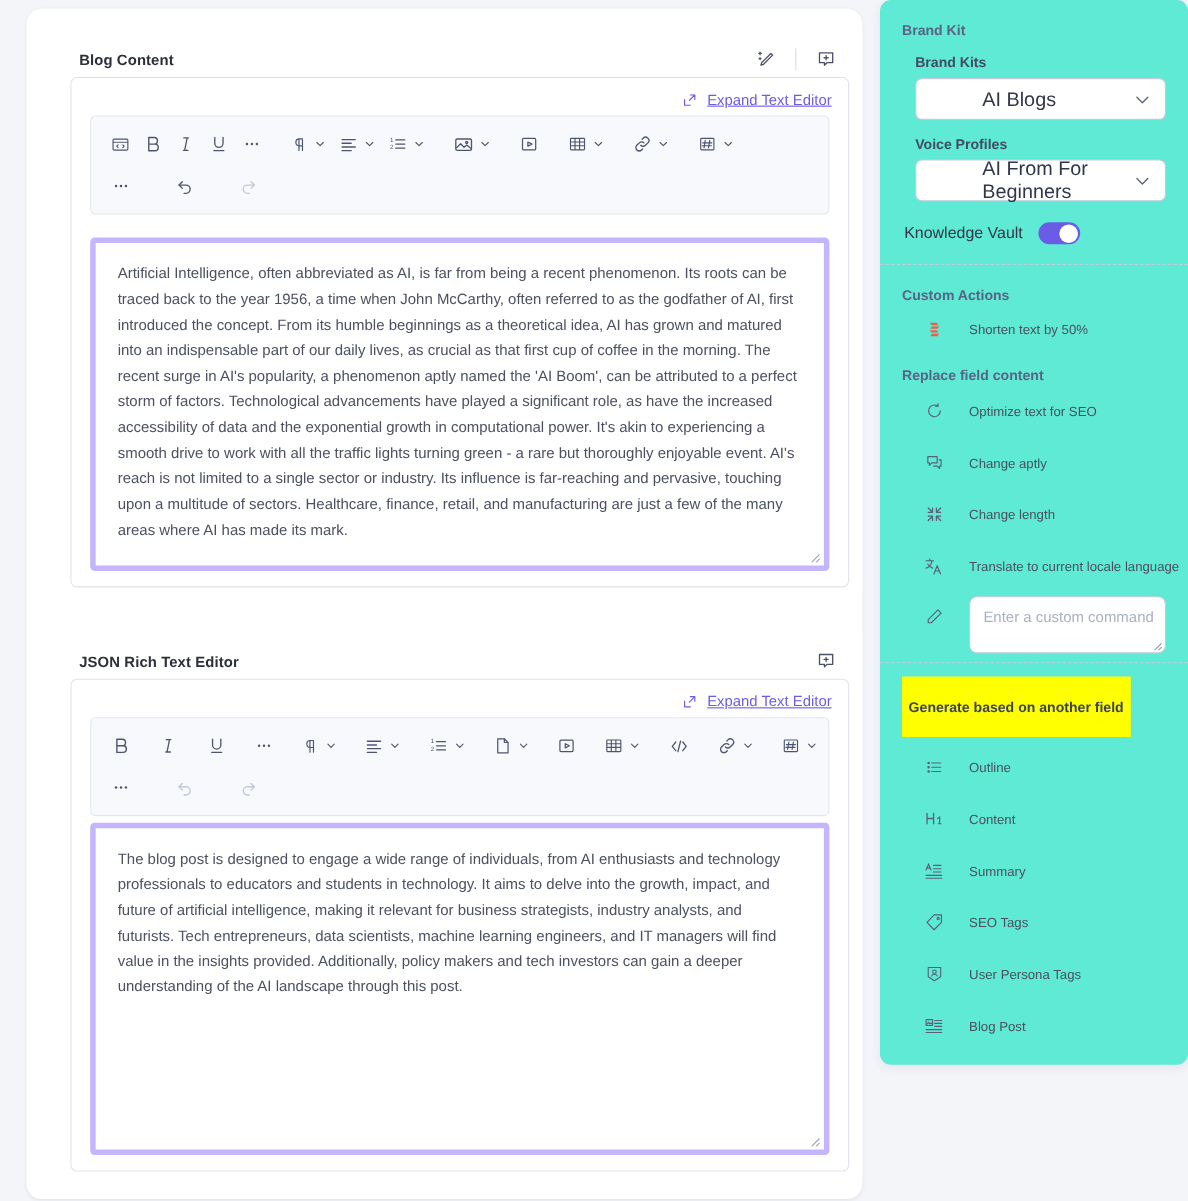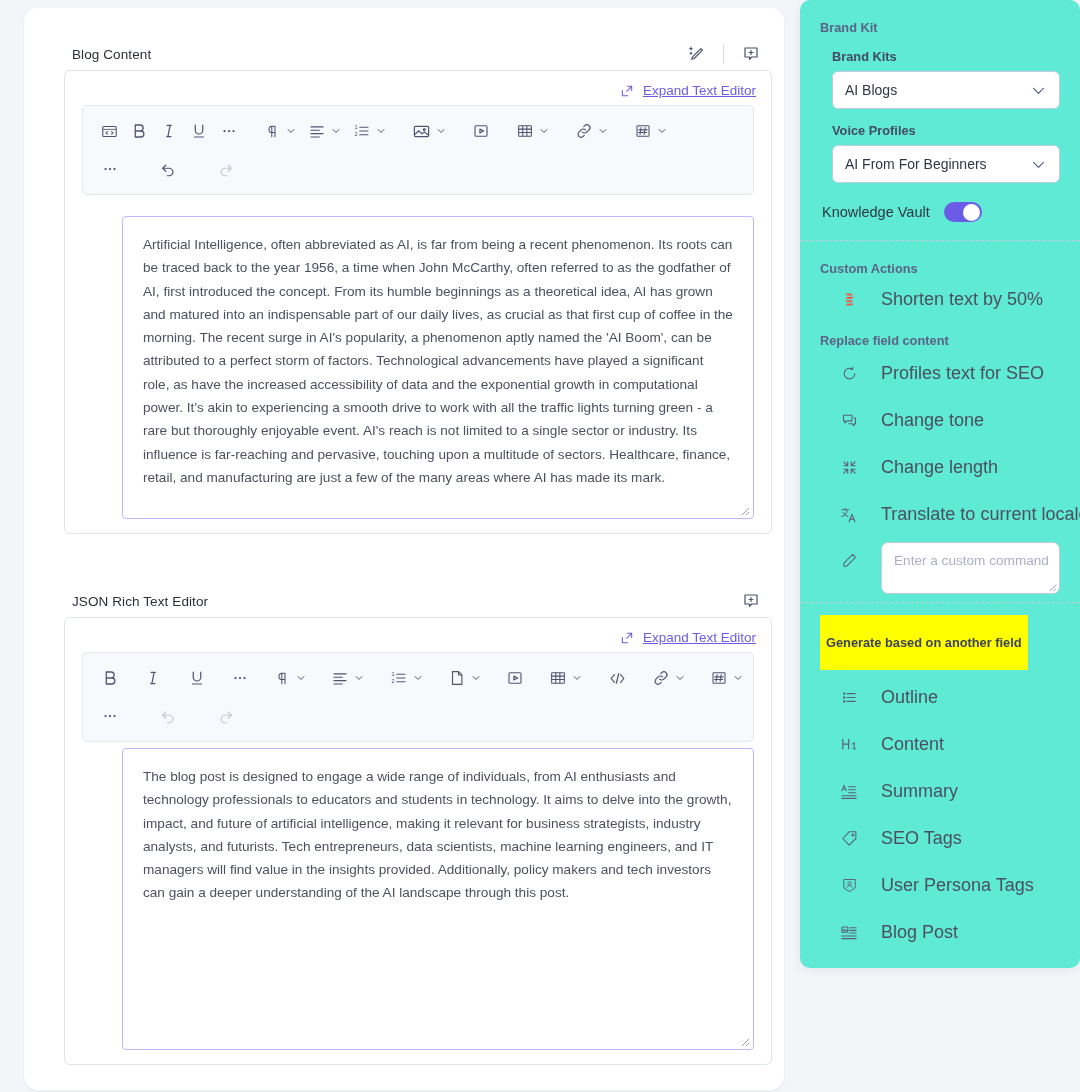--- a/index.html
+++ b/index.html
@@ -44,21 +44,21 @@
 
   .field-header {
     position: relative;
     height: 48px;
     display: flex;
     align-items: center;
     padding: 0 18px 0 20px;
   }
   .field-title {
     font-size: 13.5px;
-    font-weight: normal;
+    font-weight: bold;
     color: #2b2f3a;
     letter-spacing: .1px;
   }
   .header-tools {
     margin-left: auto;
     display: flex;
     align-items: center;
     gap: 2px;
   }
   .tool-btn {
@@ -127,26 +127,25 @@
   .tb-item .caret { margin-left: 5px; display: flex; }
   .tb-gap { width: 14px; }
 
   
   .rte-content {
     position: absolute;
     left: 17px;
     right: 17px;
     top: 145px;
     bottom: 14px;
-    border: 1px solid #c4b5fd;
+    border: 5px solid #c4b5fd;
     border-radius: 4px;
     padding: 16px 20px;
     overflow: hidden;
     background: #fff;
-    margin-left: 40px;
   }
   .field-card-2 .rte-content { top: 130px; }
 
   .rte-text {
     font-size: 13.6px;
     line-height: 23.3px;
     color: #4b5160;
     text-align: left;
   }
   .resize-grip {
@@ -189,23 +188,24 @@
     height: 38px;
     border: 1px solid #c5cbdb;
     border-radius: 6px;
     display: flex;
     align-items: center;
     padding: 0 12px;
     cursor: pointer;
     background: #fff;
   }
   .select-value {
-    font-size: 14px;
+    font-size: 18px;
     color: #31364a;
     flex: 1;
+    margin-left: 48px;
   }
   .select-caret { color: #5c6480; display:flex; }
 
   .kv-row {
     display: flex;
     align-items: center;
     gap: 14px;
     margin: 19px 0 18px 2px;
   }
   .kv-label { font-size: 14.5px; color: #31364a; }
@@ -239,21 +239,21 @@
   .action-icon {
     width: 22px;
     display: flex;
     align-items: center;
     justify-content: center;
     color: #5a6078;
     flex: 0 0 22px;
   }
   .action-label {
     margin-left: 21px;
-    font-size: 18px;
+    font-size: 12px;
     color: #4a5060;
     white-space: nowrap;
   }
 
   .group-label {
     font-size: 12.8px;
     font-weight: bold;
     color: #5a6385;
     padding: 10px 0 2px 0;
   }
@@ -741,31 +741,31 @@
 
       <div class="group-label">Replace field content</div>
 
       <div class="action-item">
         <span class="action-icon">
           <svg width="17" height="17" viewBox="0 0 24 24" fill="none" stroke="currentColor" stroke-width="1.5" stroke-linecap="round">
               <path d="M19.5 12a7.5 7.5 0 11-3.2-6.1"></path>
               <path d="M16.6 2.8v3.3h-3.3"></path>
             </svg>
         </span>
-        <span class="action-label">Profiles text for SEO</span>
+        <span class="action-label">Optimize text for SEO</span>
       </div>
 
       <div class="action-item">
         <span class="action-icon">
           <svg width="17" height="17" viewBox="0 0 24 24" fill="none" stroke="currentColor" stroke-width="1.5" stroke-linejoin="round">
               <path d="M3.5 4.5h12v8h-7l-3 3v-3h-2z"></path>
               <path d="M17.5 8.5h3v8h-2v3l-3-3h-5"></path>
             </svg>
         </span>
-        <span class="action-label">Change tone</span>
+        <span class="action-label">Change aptly</span>
       </div>
 
       <div class="action-item">
         <span class="action-icon">
           <svg width="17" height="17" viewBox="0 0 24 24" fill="none" stroke="currentColor" stroke-width="1.6" stroke-linecap="round" stroke-linejoin="round">
               <path d="M4 4l5.5 5.5M9.5 4v5.5H4M20 4l-5.5 5.5M14.5 4v5.5H20M4 20l5.5-5.5M9.5 20v-5.5H4M20 20l-5.5-5.5M14.5 20v-5.5H20"></path>
             </svg>
         </span>
         <span class="action-label">Change length</span>
       </div>

